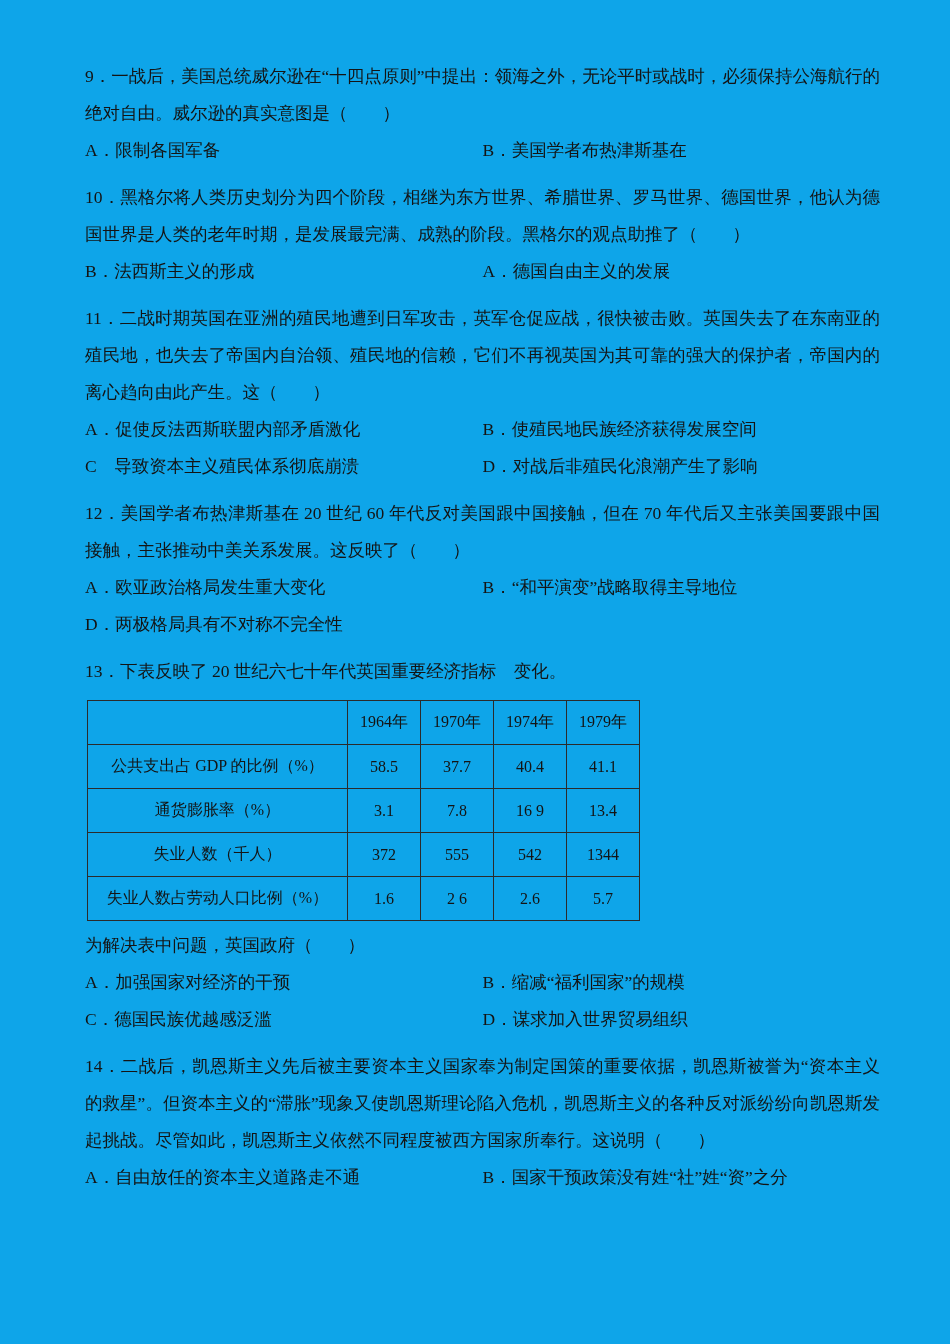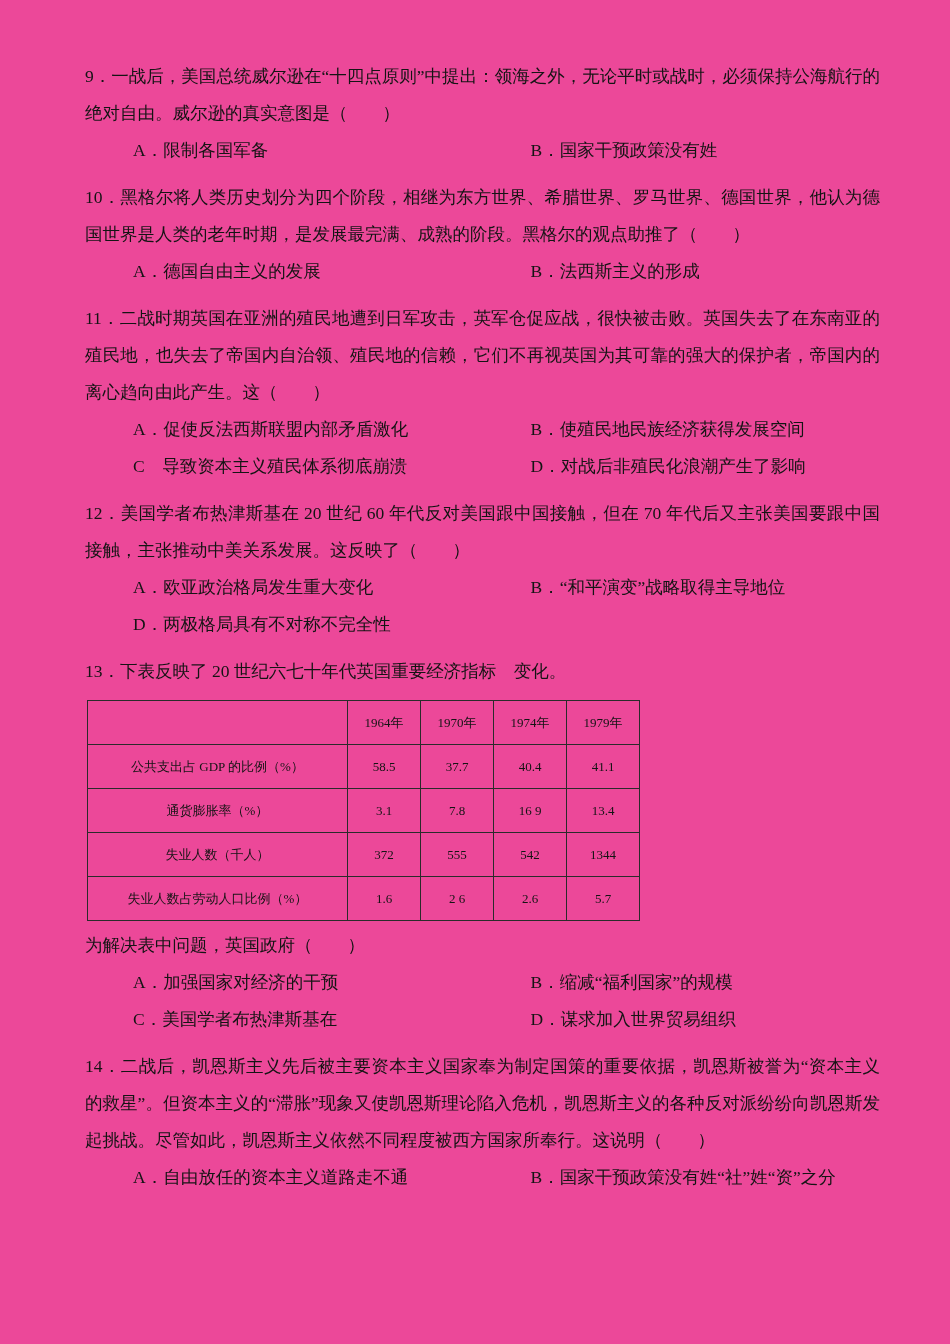--- a/index.html
+++ b/index.html
@@ -1,68 +1,68 @@
 <!DOCTYPE html>
 <html><head>
 <meta charset="utf-8">
 <style>
   * { margin: 0; padding: 0; box-sizing: border-box; }
   html, body { background: #ffffff; }
   .page {
     width: 950px;
     height: 1344px;
     margin: 0 auto;
-    background: #ec4899;
+    background: #0ea5e9;
     padding: 58px 70px 0 85px;
     font-family: "Liberation Serif", "DejaVu Serif", serif;
     font-size: 17.5px;
     color: #141414;
     overflow: hidden;
   }
   .question { margin-bottom: 10px; }
   .stem {
     line-height: 37px;
     text-align: justify;
   }
   .opt-row { display: flex; line-height: 37px; }
-  .opt { width: 50%; text-align: left; margin-left: 48px; }
+  .opt { width: 50%; text-align: left; }
   .q13-extra { margin-top: 6px; }
   .data-table {
     border-collapse: collapse;
     margin: 10px 16px 6px 2px;
-    font-size: 13px;
+    font-size: 16px;
   }
   .data-table td {
     border: 1px solid #2b2b2b;
     text-align: center;
     vertical-align: middle;
     padding: 10px 8px;
     height: 44px;
   }
   .data-table .label-cell { width: 260px; }
   .data-table .num-cell { width: 73px; }
 </style>
 </head>
 <body>
 
 <div class="page">
 
   <section class="question">
     <p class="stem">9．一战后，美国总统威尔逊在“十四点原则”中提出：领海之外，无论平时或战时，必须保持公海航行的绝对自由。威尔逊的真实意图是（　　）</p>
     <div class="opt-row">
       <span class="opt">A．限制各国军备</span>
-      <span class="opt">B．国家干预政策没有姓</span>
+      <span class="opt">B．美国学者布热津斯基在</span>
     </div>
   </section>
 
   <section class="question">
     <p class="stem">10．黑格尔将人类历史划分为四个阶段，相继为东方世界、希腊世界、罗马世界、德国世界，他认为德国世界是人类的老年时期，是发展最完满、成熟的阶段。黑格尔的观点助推了（　　）</p>
     <div class="opt-row">
+      <span class="opt">B．法西斯主义的形成</span>
       <span class="opt">A．德国自由主义的发展</span>
-      <span class="opt">B．法西斯主义的形成</span>
     </div>
   </section>
 
   <section class="question">
     <p class="stem">11．二战时期英国在亚洲的殖民地遭到日军攻击，英军仓促应战，很快被击败。英国失去了在东南亚的殖民地，也失去了帝国内自治领、殖民地的信赖，它们不再视英国为其可靠的强大的保护者，帝国内的离心趋向由此产生。这（　　）</p>
     <div class="opt-row">
       <span class="opt">A．促使反法西斯联盟内部矛盾激化</span>
       <span class="opt">B．使殖民地民族经济获得发展空间</span>
     </div>
     <div class="opt-row">
@@ -124,21 +124,21 @@
         </tr>
       </tbody>
     </table>
 
     <p class="stem">为解决表中问题，英国政府（　　）</p>
     <div class="opt-row">
       <span class="opt">A．加强国家对经济的干预</span>
       <span class="opt">B．缩减“福利国家”的规模</span>
     </div>
     <div class="opt-row">
-      <span class="opt">C．美国学者布热津斯基在</span>
+      <span class="opt">C．德国民族优越感泛滥</span>
       <span class="opt">D．谋求加入世界贸易组织</span>
     </div>
   </section>
 
   <section class="question q13-extra">
     <p class="stem">14．二战后，凯恩斯主义先后被主要资本主义国家奉为制定国策的重要依据，凯恩斯被誉为“资本主义的救星”。但资本主义的“滞胀”现象又使凯恩斯理论陷入危机，凯恩斯主义的各种反对派纷纷向凯恩斯发起挑战。尽管如此，凯恩斯主义依然不同程度被西方国家所奉行。这说明（　　）</p>
     <div class="opt-row">
       <span class="opt">A．自由放任的资本主义道路走不通</span>
       <span class="opt">B．国家干预政策没有姓“社”姓“资”之分</span>
     </div>

